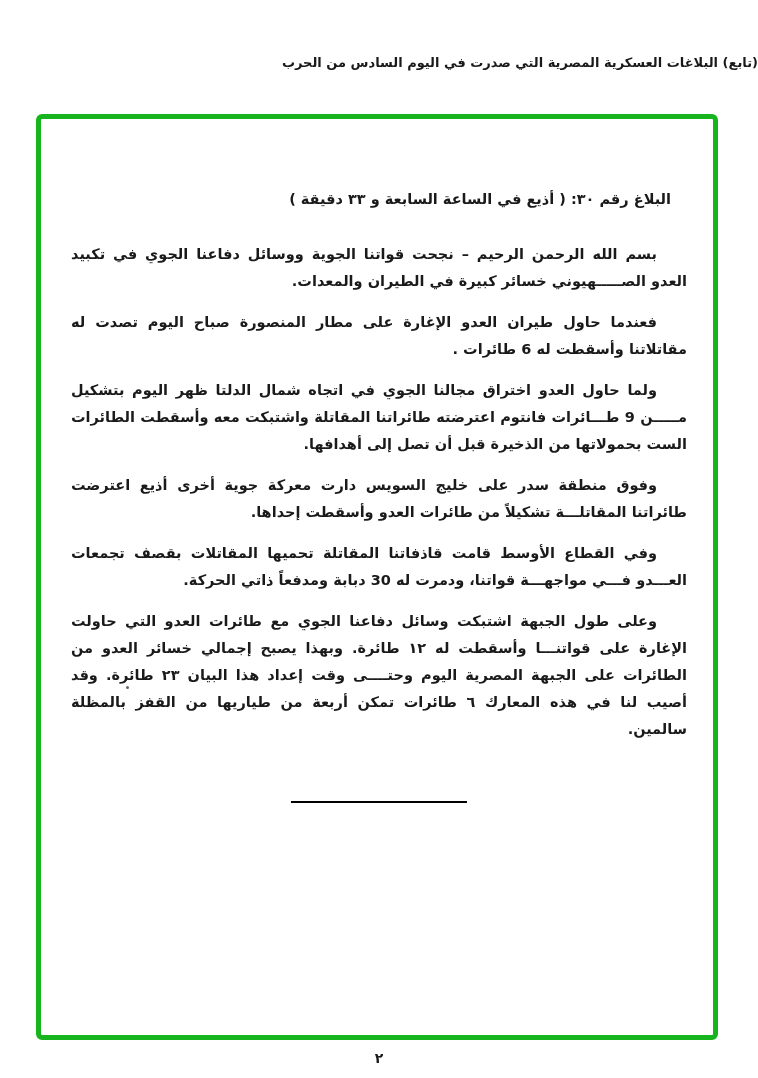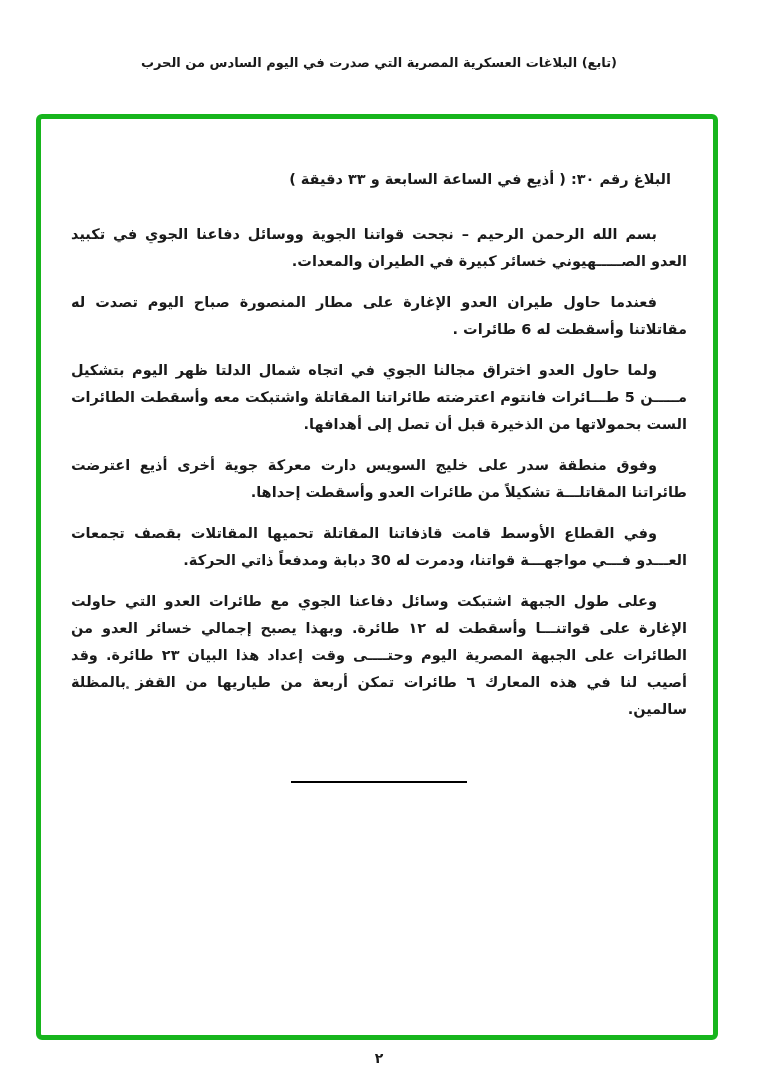--- a/index.html
+++ b/index.html
@@ -13,40 +13,40 @@
     background: #ffffff;
     font-family: "DejaVu Sans", sans-serif;
     color: #1a1a1a;
     overflow: hidden;
   }
   .page-header {
     position: absolute;
     top: 55px;
     left: 0;
     width: 758px;
-    text-align: center;
+    text-align: right;
     direction: rtl;
     font-size: 13px;
     font-weight: bold;
     letter-spacing: 0.2px;
   }
   .bulletin-frame {
     position: absolute;
     left: 36px;
     top: 114px;
     width: 682px;
     height: 926px;
     border: 5px solid #17b51d;
     border-radius: 6px;
     box-sizing: border-box;
     background: #ffffff;
   }
   .frame-content {
     direction: rtl;
-    padding: 48px 26px 0 30px;
+    padding: 68px 26px 0 30px;
   }
   .bulletin-title {
     margin: 0 0 30px 0;
     padding-right: 16px;
     font-size: 14.5px;
     font-weight: bold;
     text-align: right;
     line-height: 24px;
   }
   .bulletin-paragraph {
@@ -90,21 +90,21 @@
 
 <div class="bulletin-frame">
   <div class="frame-content">
 
     <p class="bulletin-title">البلاغ رقم ٣٠: ( أذيع في الساعة السابعة و ٣٣ دقيقة )</p>
 
     <p class="bulletin-paragraph">بسم الله الرحمن الرحيم – نجحت قواتنا الجوية ووسائل دفاعنا الجوي في تكبيد العدو الصـــــهيوني خسائر كبيرة في الطيران والمعدات.</p>
 
     <p class="bulletin-paragraph">فعندما حاول طيران العدو الإغارة على مطار المنصورة صباح اليوم تصدت له مقاتلاتنا وأسقطت له 6 طائرات .</p>
 
-    <p class="bulletin-paragraph">ولما حاول العدو اختراق مجالنا الجوي في اتجاه شمال الدلتا ظهر اليوم بتشكيل مـــــن 5 طـــائرات فانتوم اعترضته طائراتنا المقاتلة واشتبكت معه وأسقطت الطائرات الست بحمولاتها من الذخيرة قبل أن تصل إلى أهدافها.</p>
+    <p class="bulletin-paragraph">ولما حاول العدو اختراق مجالنا الجوي في اتجاه شمال الدلتا ظهر اليوم بتشكيل مـــــن 9 طـــائرات فانتوم اعترضته طائراتنا المقاتلة واشتبكت معه وأسقطت الطائرات الست بحمولاتها من الذخيرة قبل أن تصل إلى أهدافها.</p>
 
     <p class="bulletin-paragraph">وفوق منطقة سدر على خليج السويس دارت معركة جوية أخرى أذيع اعترضت طائراتنا المقاتلـــة تشكيلاً من طائرات العدو وأسقطت إحداها.</p>
 
     <p class="bulletin-paragraph">وفي القطاع الأوسط قامت قاذفاتنا المقاتلة تحميها المقاتلات بقصف تجمعات العـــدو فـــي مواجهـــة قواتنا، ودمرت له 30 دبابة ومدفعاً ذاتي الحركة.</p>
 
     <p class="bulletin-paragraph">وعلى طول الجبهة اشتبكت وسائل دفاعنا الجوي مع طائرات العدو التي حاولت الإغارة على قواتنـــا وأسقطت له ١٢ طائرة. وبهذا يصبح إجمالي خسائر العدو من الطائرات على الجبهة المصرية اليوم وحتــــى وقت إعداد هذا البيان ٢٣ طائرة. وقد أصيب لنا في هذه المعارك ٦ طائرات تمكن أربعة من طياريها من القفز بالمظلة سالمين.</p>
 
     <div class="end-divider"></div>
   </div>
 </div>

